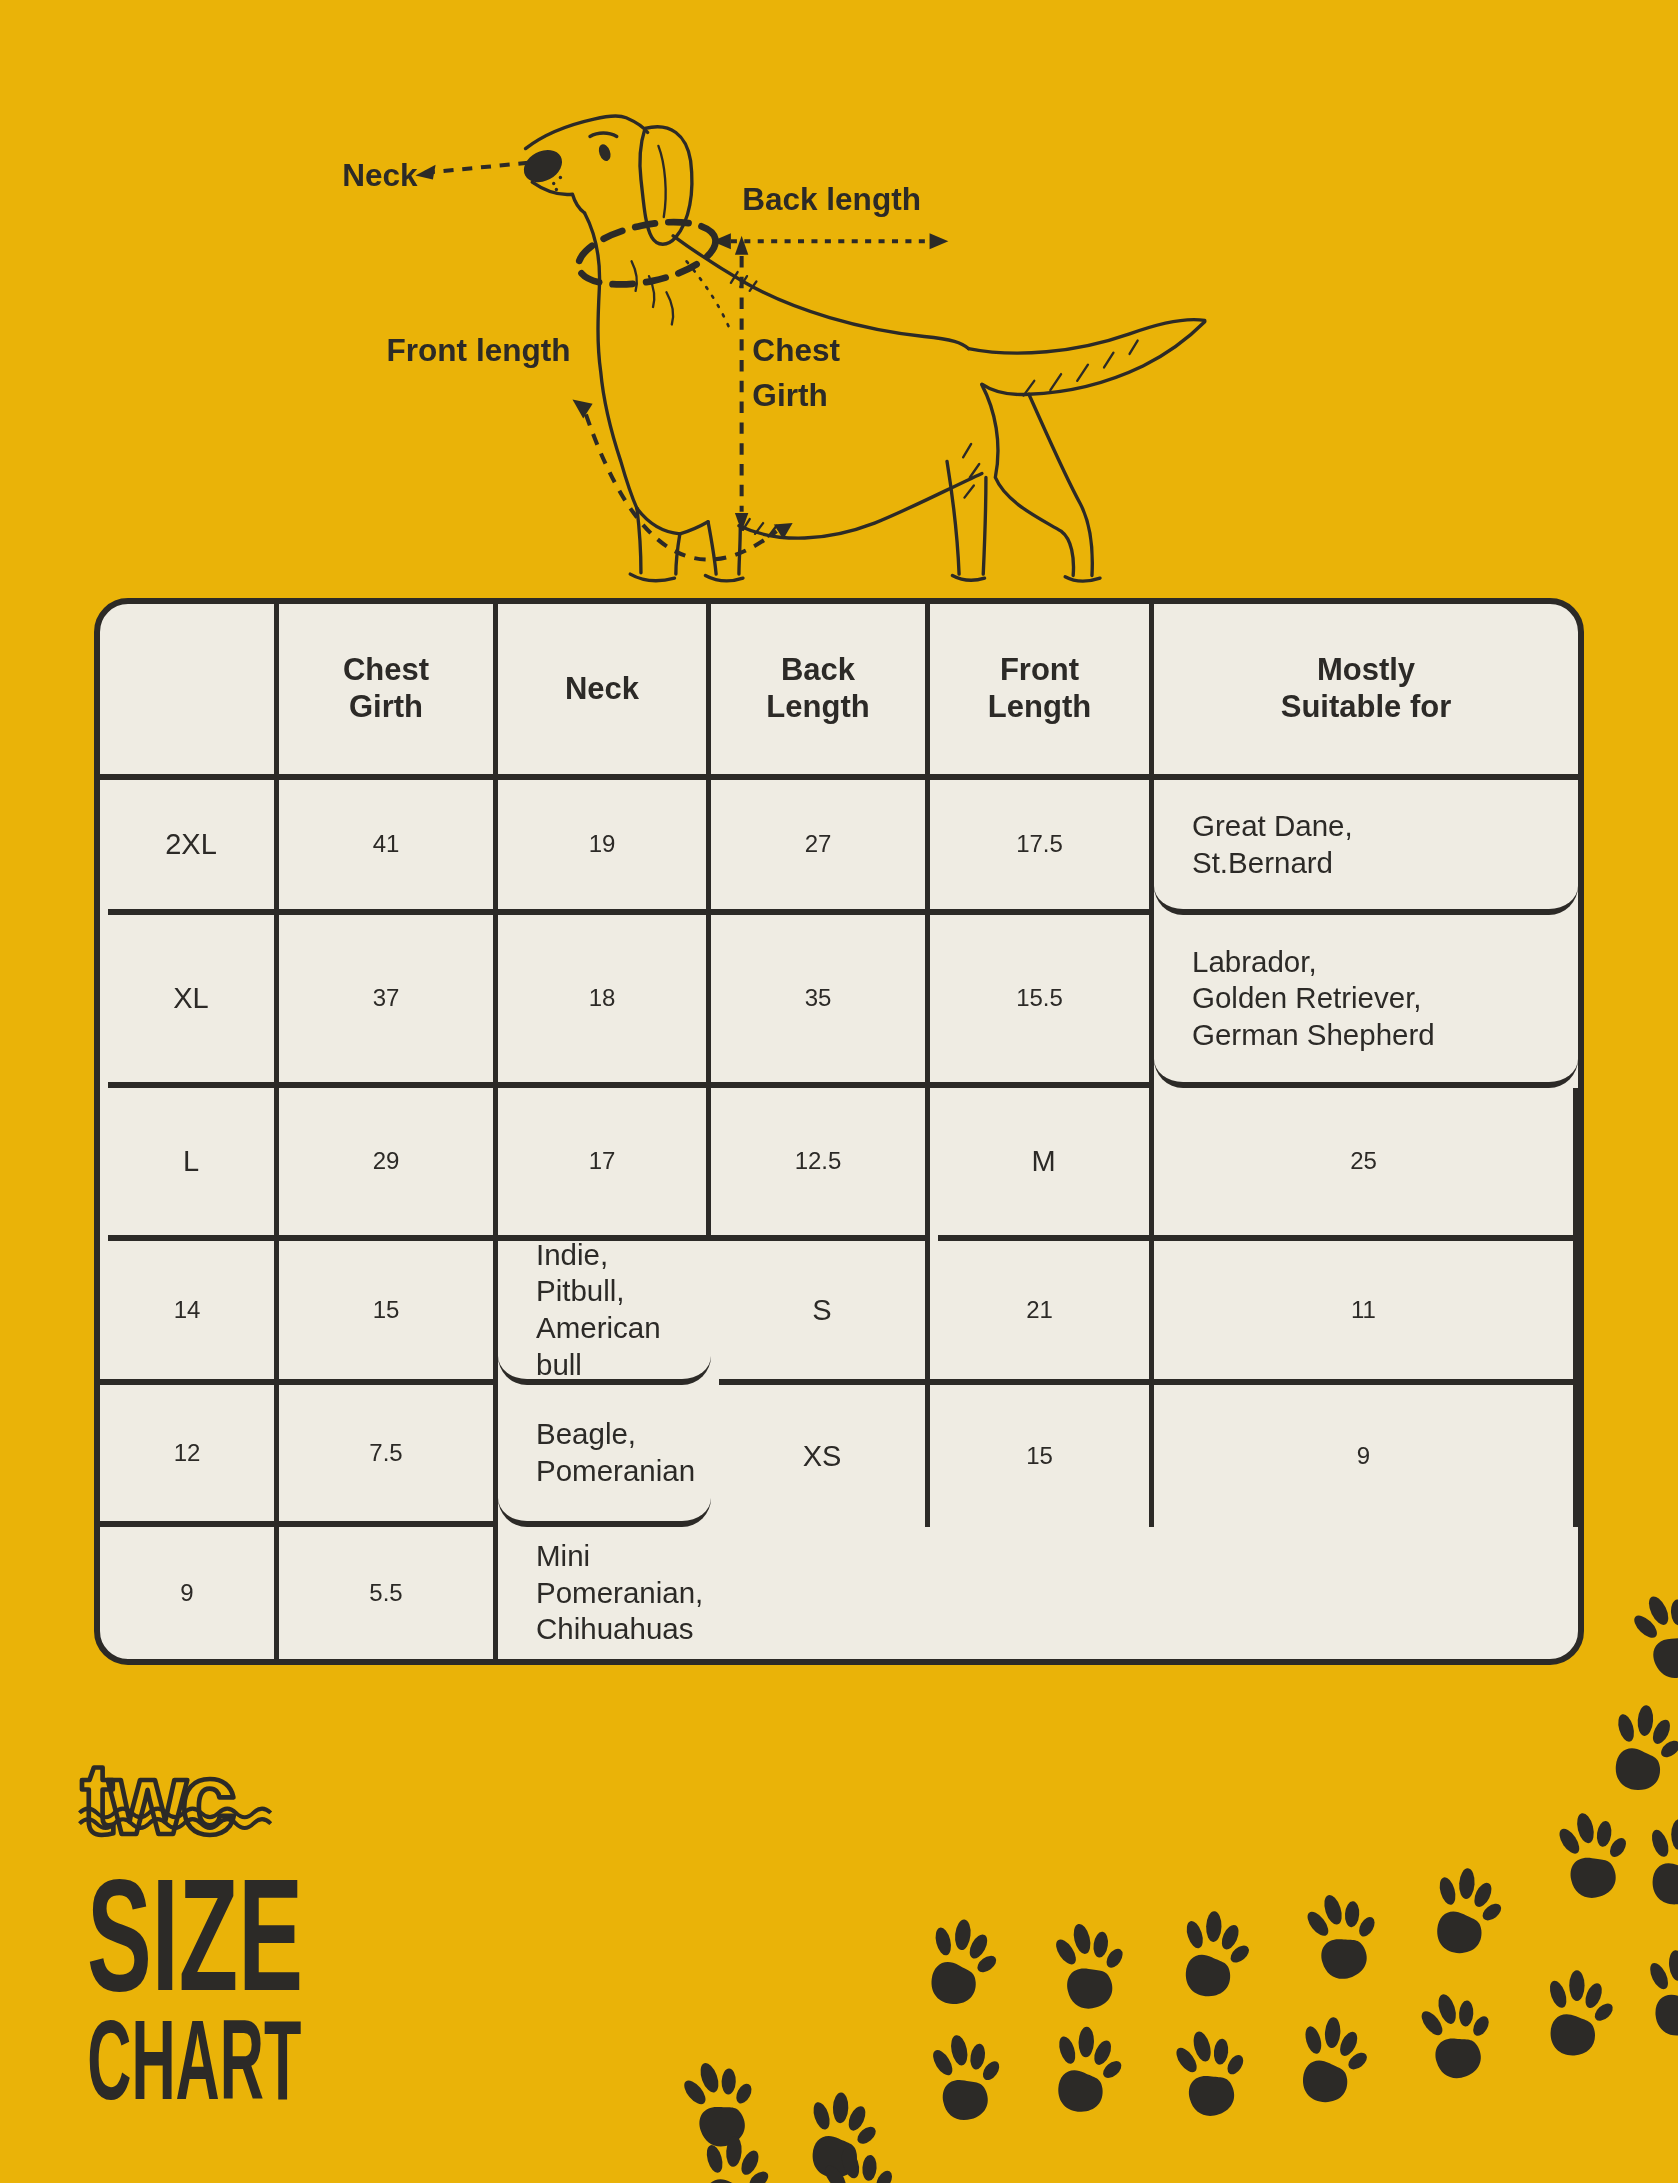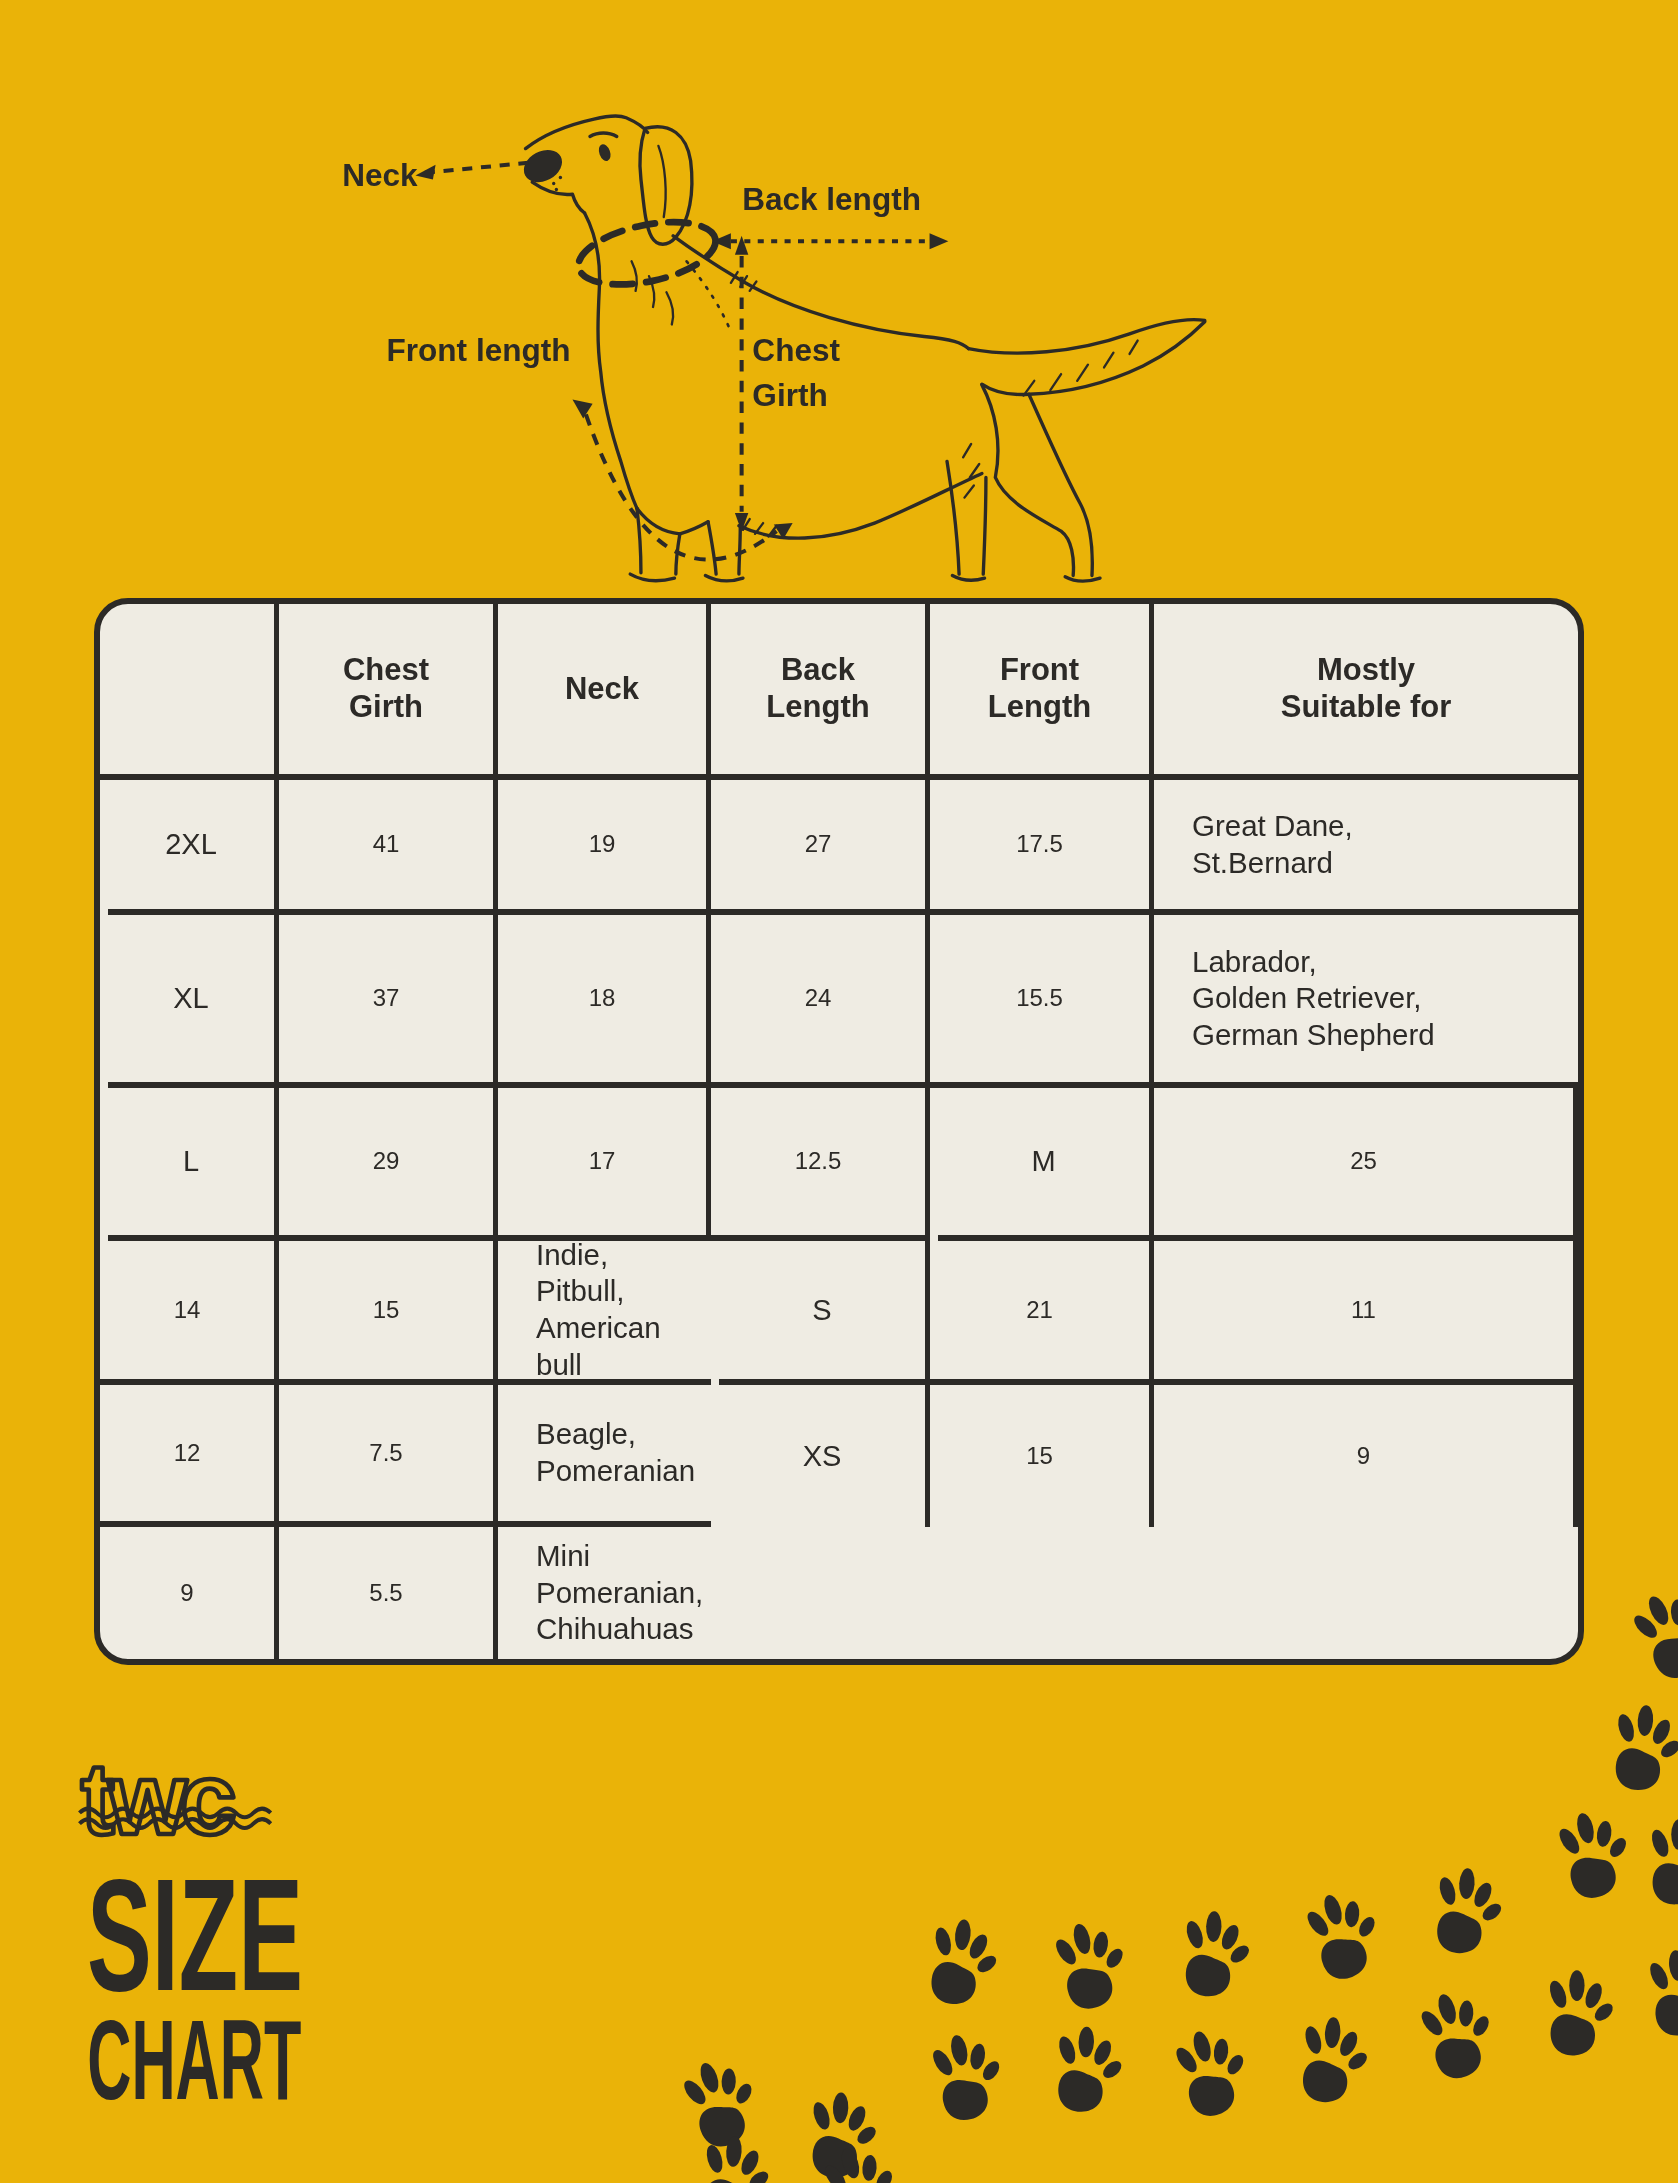--- a/index.html
+++ b/index.html
@@ -38,21 +38,21 @@
     text-align:center;
     color:#2C2A27;
   }
   .cell.last-col{border-right:none;}
   .cell.last-row{border-bottom:none;}
   .cell.header{font-weight:700;font-size:31px;line-height:1.18;}
   .cell.size-label{font-size:29px;margin-left:8px;}
   .cell.breeds{
     justify-content:flex-start;text-align:left;
     padding-left:38px;padding-right:16px;
-    font-size:29.5px;line-height:1.24;
+    font-size:29.5px;line-height:1.24;border-radius:29px;
   }
 
   
   .diag-label{font-weight:700;font-size:47px;fill:#2C2A27;}
   .ink-stroke{stroke:#2C2A27;fill:none;}
 </style>
 </head>
 <body>
 
 <div id="page">
@@ -159,21 +159,21 @@
       <div class="cell size-label">2XL</div>
       <div class="cell">41</div>
       <div class="cell">19</div>
       <div class="cell">27</div>
       <div class="cell">17.5</div>
       <div class="cell breeds last-col">Great Dane,
 St.Bernard</div>
       <div class="cell size-label">XL</div>
       <div class="cell">37</div>
       <div class="cell">18</div>
-      <div class="cell">24</div>
+      <div class="cell">35</div>
       <div class="cell">15.5</div>
       <div class="cell breeds last-col">Labrador,
 Golden Retriever,
 German Shepherd</div>
       <div class="cell size-label">L</div>
       <div class="cell">29</div>
       <div class="cell">17</div>
       <div class="cell">12.5</div>
       <div class="cell size-label">M</div>
       <div class="cell">25</div>

